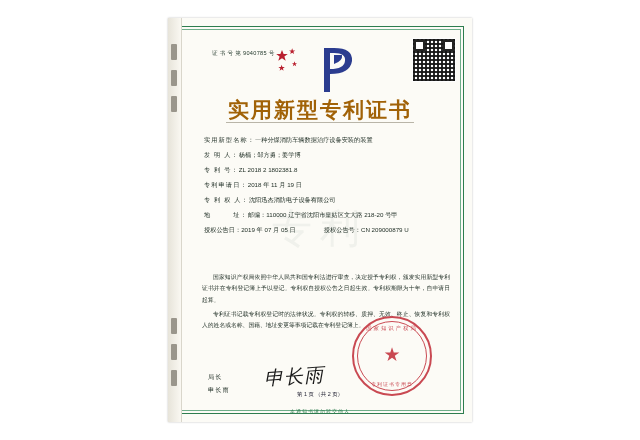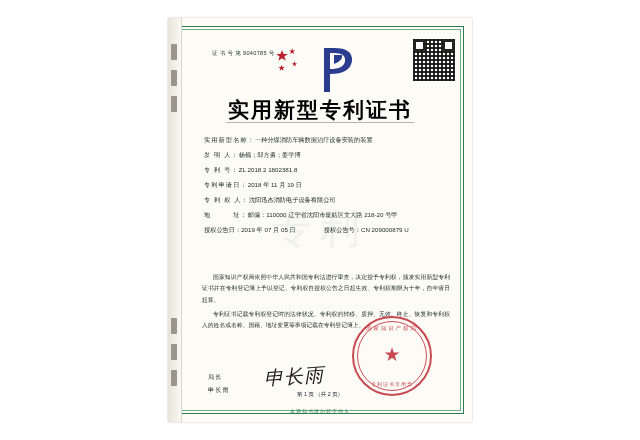--- a/index.html
+++ b/index.html
@@ -115,21 +115,21 @@
   .main-title {
     position: absolute;
     left: 0;
     right: 0;
     top: 78px;
     text-align: center;
     font-family: "DejaVu Serif", serif;
     font-weight: bold;
     font-size: 21px;
     letter-spacing: 2px;
-    color: #000000;
+    color: #a16207;
   }
   .title-rule {
     position: absolute;
     left: 50%;
     transform: translateX(-50%);
     top: 104px;
     width: 188px;
     height: 1px;
     background: #b9b5a8;
   }

